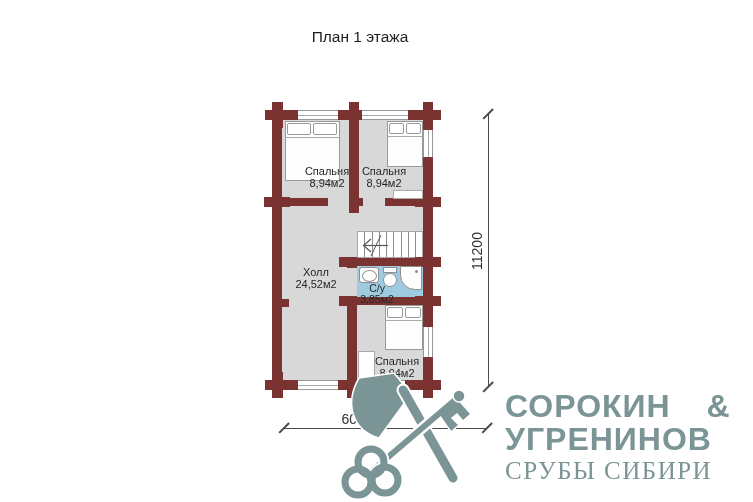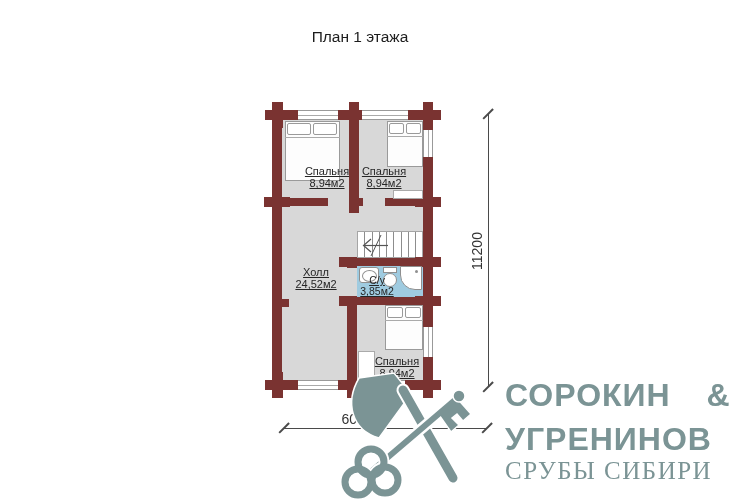--- a/index.html
+++ b/index.html
@@ -21,31 +21,31 @@
   
   .bed{position:absolute;background:#fdfdfd;border:1px solid #9a9a9a;box-sizing:border-box;}
   .pillow{position:absolute;background:#fff;border:1px solid #9a9a9a;border-radius:2px;box-sizing:border-box;}
   .bedline{position:absolute;background:#aaa;height:1px;}
   .closet{position:absolute;background:#fff;border:1px solid #aaa;box-sizing:border-box;}
   .stair{position:absolute;background:#fff;border:1px solid #a5a5a5;box-sizing:border-box;
          background-image:repeating-linear-gradient(90deg,transparent 0 6.3px,#8d8d8d 6.3px 7.3px);}
   .fix{position:absolute;background:#fff;border:1px solid #8f8f8f;box-sizing:border-box;}
   
   .rlabel{position:absolute;width:70px;text-align:center;font-size:11px;line-height:12px;color:#262626;}
-  .rlabel span{display:block;text-decoration:underline;}
+  .rlabel span{display:block;}
   .title{position:absolute;left:280px;top:28px;width:160px;text-align:center;
          font-size:15.5px;color:#1d1d1d;}
   
   .dimline{position:absolute;background:#4a4a4a;}
   .tick{position:absolute;width:14px;height:1.6px;background:#4a4a4a;transform:rotate(-45deg);}
   .dimtext{position:absolute;text-align:center;font-size:14px;color:#333;}
   
   .logo-l1,.logo-l2{position:absolute;left:505px;width:224px;color:#7b9495;font-weight:bold;
         font-size:32px;line-height:33px;letter-spacing:1px;white-space:nowrap;}
-  .logo-l1{top:379px;word-spacing:26px;}
+  .logo-l1{top:390px;word-spacing:26px;}
   .logo-l2{top:423px;}
   .logo-l3{position:absolute;left:505px;top:457px;width:224px;color:#7b9495;
         font-family:"Liberation Serif","DejaVu Serif",serif;font-size:25px;letter-spacing:1.5px;
         white-space:nowrap;}
 </style>
 </head>
 <body>
 
 <div class="title">План 1 этажа</div>
 
@@ -135,21 +135,21 @@
     <span>8,94м2</span>
   </div>
   <div class="rlabel" style="left:349px;top:165px;">
     <span>Спальня</span>
     <span>8,94м2</span>
   </div>
   <div class="rlabel" style="left:281px;top:266px;">
     <span>Холл</span>
     <span>24,52м2</span>
   </div>
-  <div class="rlabel" style="left:342px;top:275px;font-size:10.5px;line-height:11px;">
+  <div class="rlabel" style="left:342px;top:283px;font-size:10.5px;line-height:11px;">
     <span>С/у</span>
     <span>3,85м2</span>
   </div>
   <div class="rlabel" style="left:362px;top:355px;">
     <span>Спальня</span>
     <span>8,94м2</span>
   </div>
 </div>
 
 <div>

